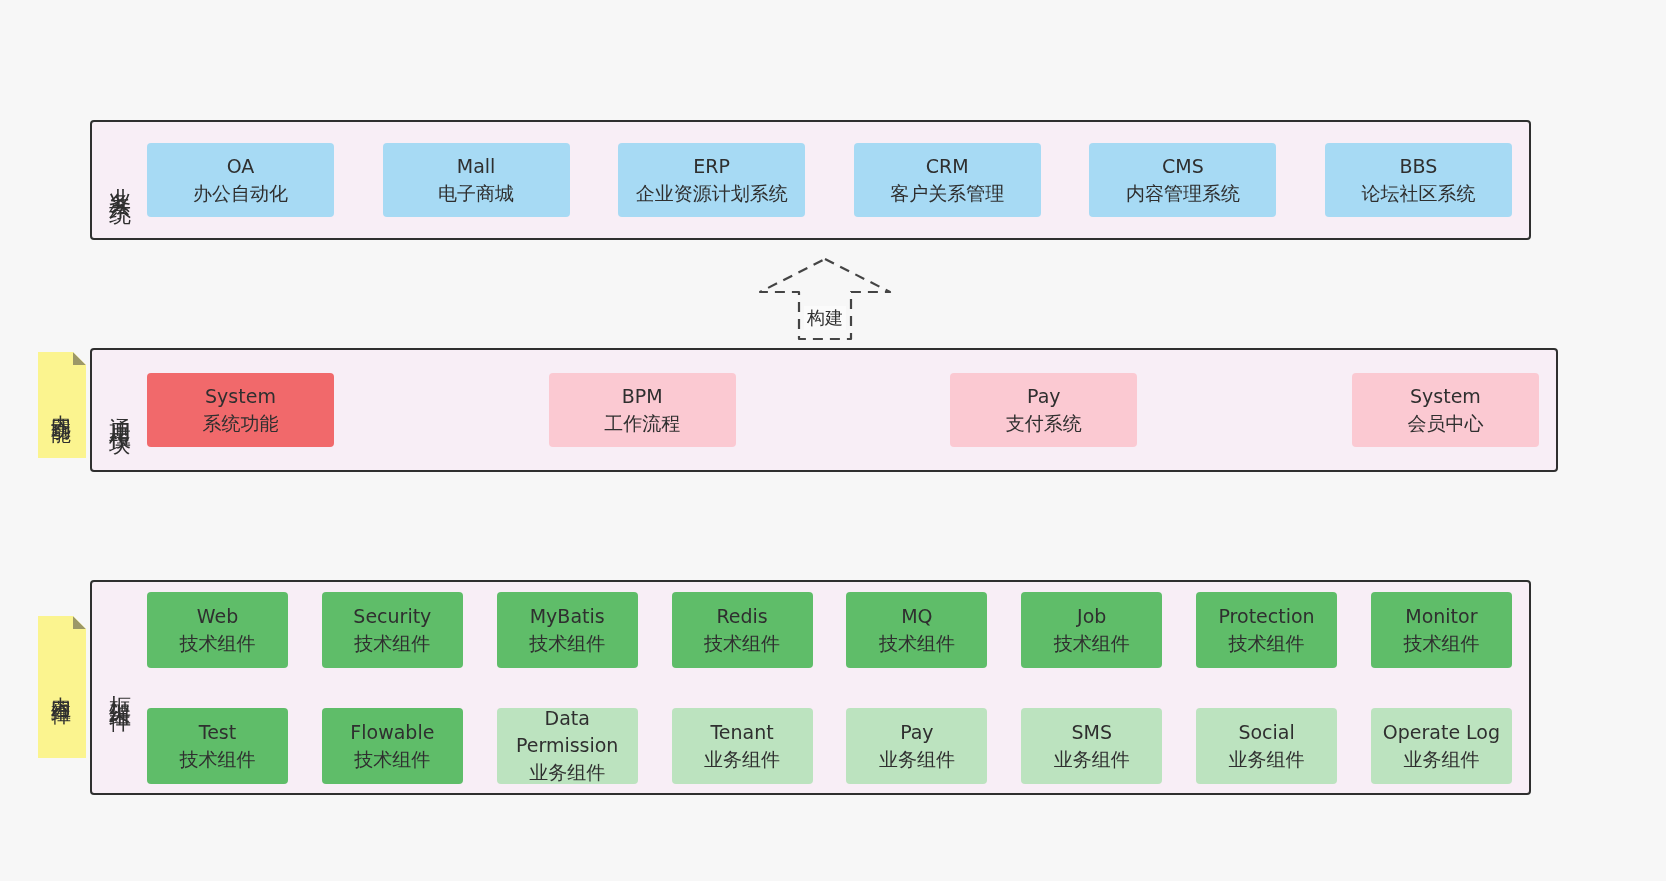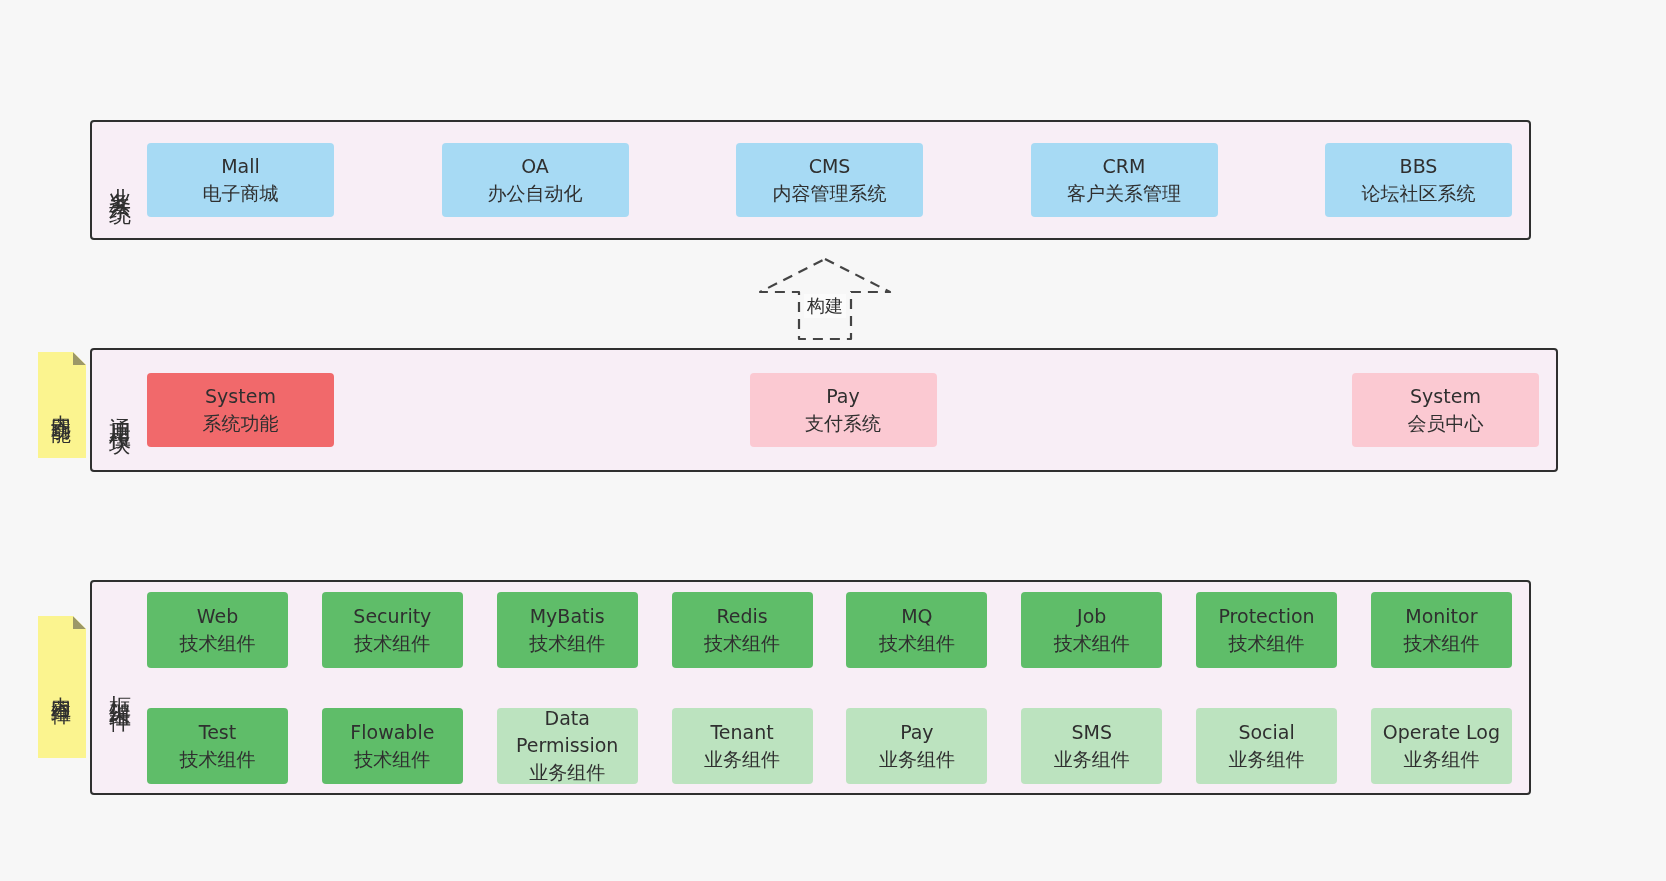--- a/index.html
+++ b/index.html
@@ -100,51 +100,55 @@
     white-space: nowrap;
   }
 
   
   .arrow { position: absolute; width: 136px; height: 86px; }
   #arrow-build     { left: 757px; top: 256px; }
   #arrow-implement { left: 772px; top: 488px; }
   .arrow svg { display: block; }
   .alabel {
     position: absolute;
-    left: 50%; top: 38px;
+    left: 50%; top: 50px;
     transform: translateX(-50%);
     background: #fbfbfb;
     padding: 0 3px;
     font-size: 18px;
     color: #2f2f2f;
     white-space: nowrap;
   }
 </style>
 </head>
 <body>
 
 <div class="canvas">
 
   <div class="section" id="sec-business">
     <div class="vlabel">业务系统</div>
     <div class="box wide blue">
+      <div>OA</div>
+      <div>办公自动化</div>
+    </div>
+    <div class="box wide blue">
       <div>Mall</div>
       <div>电子商城</div>
     </div>
     <div class="box wide blue">
-      <div>OA</div>
-      <div>办公自动化</div>
+      <div>ERP</div>
+      <div>企业资源计划系统</div>
+    </div>
+    <div class="box wide blue">
+      <div>CRM</div>
+      <div>客户关系管理</div>
     </div>
     <div class="box wide blue">
       <div>CMS</div>
       <div>内容管理系统</div>
-    </div>
-    <div class="box wide blue">
-      <div>CRM</div>
-      <div>客户关系管理</div>
     </div>
     <div class="box wide blue">
       <div>BBS</div>
       <div>论坛社区系统</div>
     </div>
   </div>
 
   <div class="arrow" id="arrow-build">
     <svg width="136" height="86" viewBox="0 0 136 86">
       <polygon points="68,3 133,36 94,36 94,83 42,83 42,36 3,36" fill="none" stroke="#444444" stroke-width="2.2" stroke-dasharray="10 7" stroke-linejoin="round"></polygon>
@@ -156,20 +160,24 @@
     <span class="slabel">内置功能</span>
   </div>
 
   <div class="section" id="sec-modules">
     <div class="vlabel">通用模块</div>
     <div class="box wide red">
       <div>System</div>
       <div>系统功能</div>
     </div>
     <div class="box wide pink">
+      <div>BPM</div>
+      <div>工作流程</div>
+    </div>
+    <div class="box wide pink">
       <div>Pay</div>
       <div>支付系统</div>
     </div>
     <div class="box wide pink">
       <div>System</div>
       <div>会员中心</div>
     </div>
   </div>
 
 

